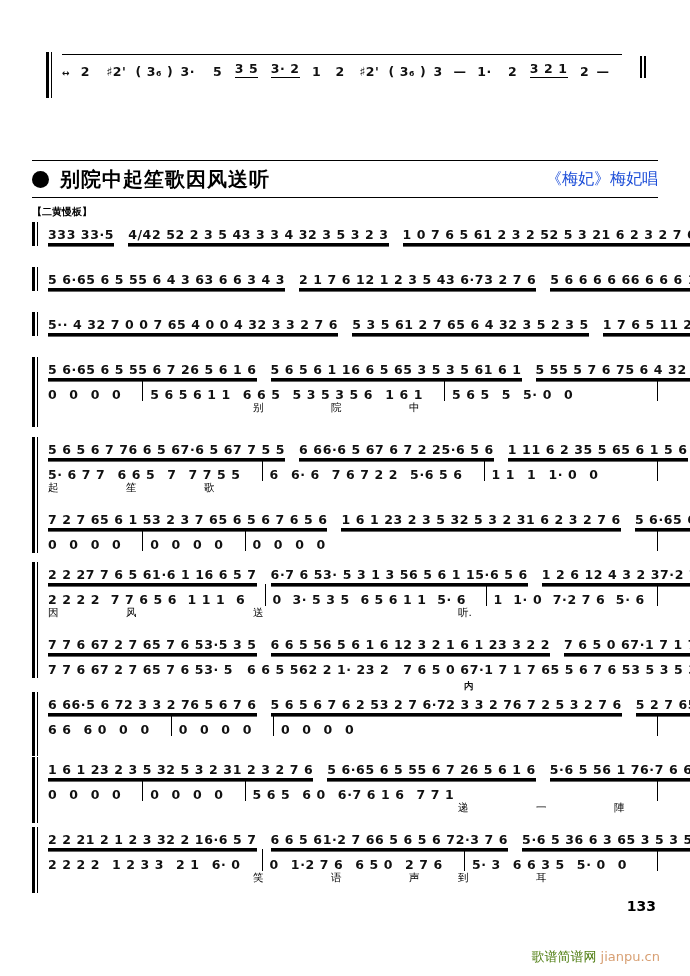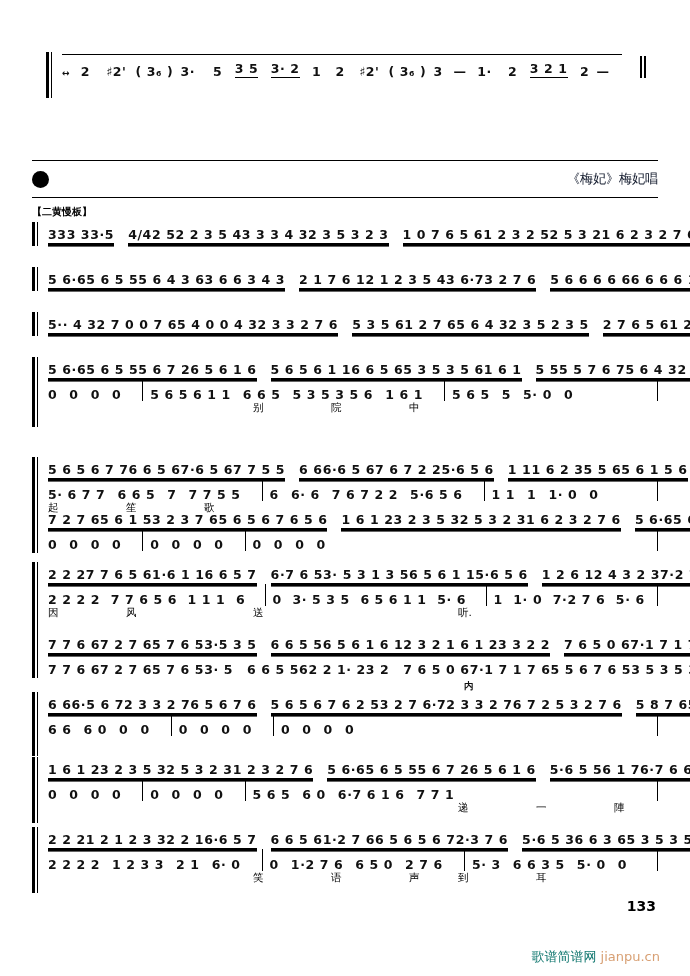--- a/index.html
+++ b/index.html
@@ -16,21 +16,21 @@
 
   
   .topsys{position:absolute;left:46px;top:52px;width:600px;height:46px;}
 
   
   .rule{position:absolute;left:32px;width:626px;height:1px;background:#000;}
   .title-row{position:absolute;left:32px;top:162px;width:626px;height:34px;
              display:flex;align-items:center;}
   .bullet{width:17px;height:17px;border-radius:50%;background:#000;flex:0 0 auto;margin-right:11px;}
   .song-title{font-family:"DejaVu Sans", sans-serif;font-weight:bold;font-size:20px;letter-spacing:1px;color:#000;}
-  .title-right{margin-left:auto;font-family:"DejaVu Serif", serif;font-size:13px;color:#0f172a;}
+  .title-right{margin-left:auto;font-family:"DejaVu Serif", serif;font-size:16px;color:#1d4ed8;}
 
   .banner{position:absolute;left:32px;top:205px;font-family:"DejaVu Sans", sans-serif;
           font-size:10px;font-weight:bold;color:#000;}
 
   
   .system{position:absolute;left:32px;width:626px;}
   .sysbar{position:absolute;left:0;top:0;width:9px;height:100%;}
   .sysbar:before{content:"";position:absolute;left:0;top:0;width:3px;height:100%;background:#000;}
   .sysbar:after{content:"";position:absolute;left:5px;top:0;width:1px;height:100%;background:#000;}
 
@@ -46,21 +46,21 @@
 
   .lyricrow{position:relative;height:15px;padding-left:16px;display:flex;align-items:flex-start;}
   .lyric{font-family:"DejaVu Sans", sans-serif;font-size:10.5px;color:#000;position:absolute;}
 
   .topmark{position:absolute;font-family:"DejaVu Sans", sans-serif;font-size:9.5px;font-weight:bold;}
 
   
   .pageno{position:absolute;right:34px;top:898px;font-family:"DejaVu Sans", sans-serif;
           font-weight:bold;font-size:14px;color:#000;}
   .watermark{position:absolute;right:30px;top:948px;font-family:"DejaVu Sans", sans-serif;font-size:13px;}
-  .wm-cn{color:#0f766e;}
+  .wm-cn{color:#4d7c0f;}
   .wm-en{color:#d8a074;margin-left:4px;}
 </style>
 </head>
 <body>
 
 <div class="page">
 
   <div class="topsys">
     <div class="sysbar"></div>
     <div style="position:absolute;left:16px;top:2px;width:560px;height:1px;background:#000;"></div>
@@ -105,20 +105,21 @@
       <span class="sp" style="width:34px;"></span>
       <span style="display:inline-block;width:2px;height:22px;background:#000;"></span>
       <span style="display:inline-block;width:3px;"></span>
       <span style="display:inline-block;width:2px;height:22px;background:#000;"></span>
     </div>
   </div>
 
   <div class="rule" style="top:160px;"></div>
   <div class="title-row">
     <span class="bullet"></span>
+    <span class="song-title">别院中起笙歌因风送听</span>
     <span class="title-right">《梅妃》梅妃唱</span>
   </div>
   <div class="rule" style="top:197px;"></div>
   <div class="banner">【二黄慢板】</div>
 
   <div id="systems-host">
       <div class="system" style="top: 222px; height: 24px;">
         <div class="sysbar"></div>
         <div class="staffrow">
           <span class="cell uu">3</span>
@@ -198,21 +199,21 @@
           <div class="barline"></div>
           <span class="cell uu">5 3 5 6</span>
           <span class="sp" style="width: 12px;"></span>
           <span class="cell uu">1 2 7 6</span>
           <span class="sp" style="width: 12px;"></span>
           <span class="cell uu">5 6 4 3</span>
           <span class="sp" style="width: 12px;"></span>
           <span class="cell uu">2 3 5 2 3 5</span>
           <span class="sp" style="width: 14px;"></span>
           <div class="barline"></div>
-          <span class="cell uu">2 7 6 5 6</span>
+          <span class="cell uu">1 7 6 5 1</span>
           <span class="sp" style="width: 12px;"></span>
           <span class="cell uu">1 2 3 2 5</span>
           <span class="sp" style="width: 12px;"></span>
           <span class="sp" style="width: 12px;"></span>
           <span class="sp" style="width: 14px;"></span>
           <div class="endline"></div>
         </div>
       </div>
       <div class="system" style="top: 357px; height: 70px;">
         <div class="sysbar"></div>
@@ -273,21 +274,21 @@
           <span class="cell ">0</span>
           <span class="sp" style="width: 14px;"></span>
           <div class="endline"></div>
         </div>
         <div class="lyricrow">
           <span class="lyric" style="left: 221px;">别</span>
           <span class="lyric" style="left: 299px;">院</span>
           <span class="lyric" style="left: 377px;">中</span>
         </div>
       </div>
-      <div class="system" style="top: 457px; height: 70px;">
+      <div class="system" style="top: 437px; height: 70px;">
         <div class="sysbar"></div>
         <div class="staffrow">
           <span class="cell uu">5 6 5 6 7 7</span>
           <span class="sp" style="width: 12px;"></span>
           <span class="cell uu">6 6 5 6</span>
           <span class="sp" style="width: 12px;"></span>
           <span class="cell uu">7·6 5 6</span>
           <span class="sp" style="width: 12px;"></span>
           <span class="cell uu">7 7 5 5</span>
           <span class="sp" style="width: 14px;"></span>
@@ -545,21 +546,21 @@
           <div class="barline"></div>
           <span class="cell uu">5 6 5 6 7 6 2 5</span>
           <span class="sp" style="width: 12px;"></span>
           <span class="cell uu">3 2 7 6·7</span>
           <span class="sp" style="width: 12px;"></span>
           <span class="cell uu">2 3 3 2 7</span>
           <span class="sp" style="width: 12px;"></span>
           <span class="cell uu">6 7 2 5 3 2 7 6</span>
           <span class="sp" style="width: 14px;"></span>
           <div class="barline"></div>
-          <span class="cell uu">5 8 7 6</span>
+          <span class="cell uu">5 2 7 6</span>
           <span class="sp" style="width: 12px;"></span>
           <span class="cell uu">5 6 1 2</span>
           <span class="sp" style="width: 12px;"></span>
           <span class="sp" style="width: 12px;"></span>
           <span class="sp" style="width: 14px;"></span>
           <div class="endline"></div>
         </div>
         <div class="staffrow">
           <span class="cell ">6 6</span>
           <span class="sp" style="width: 12px;"></span>

